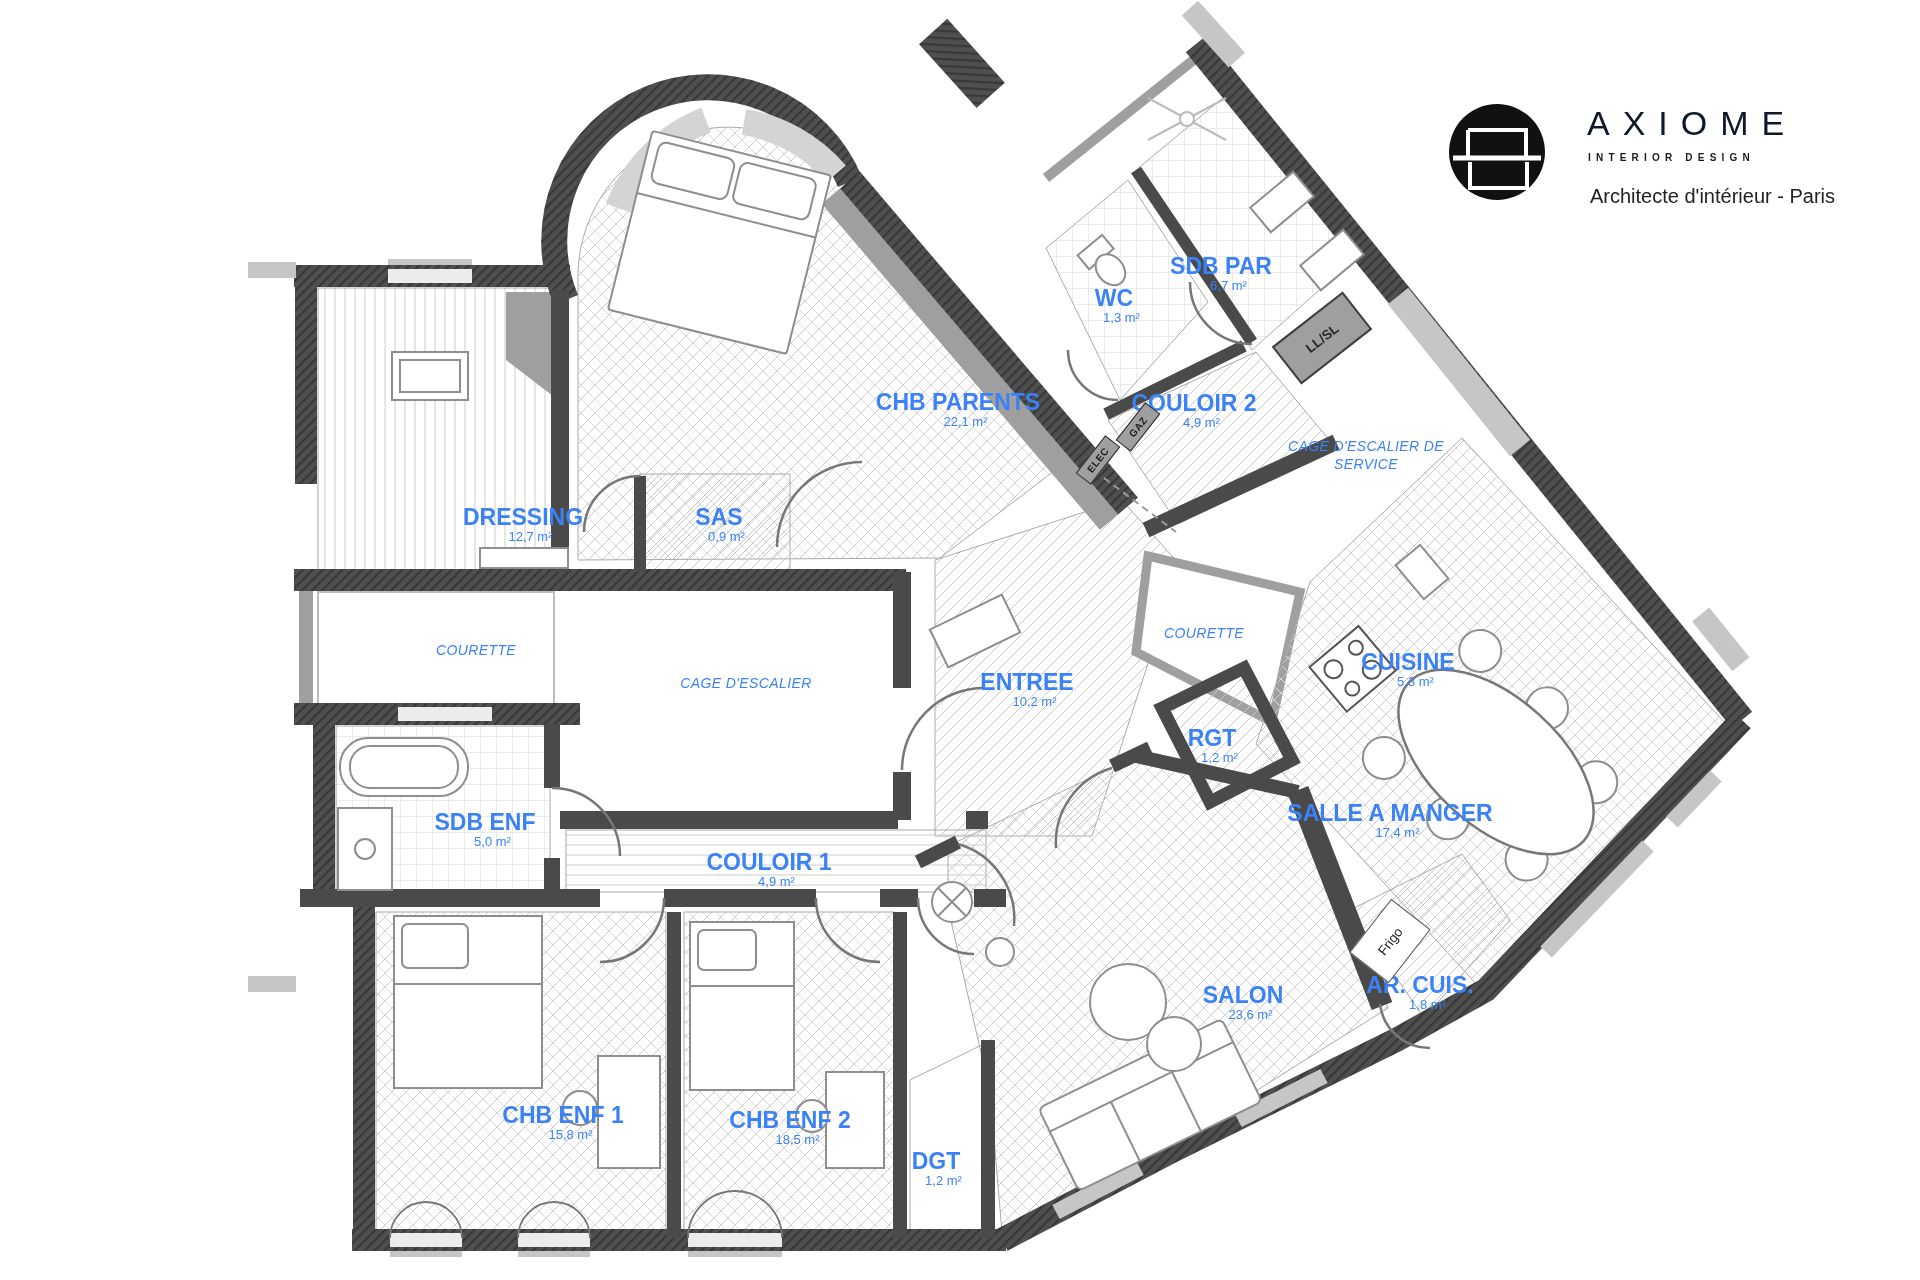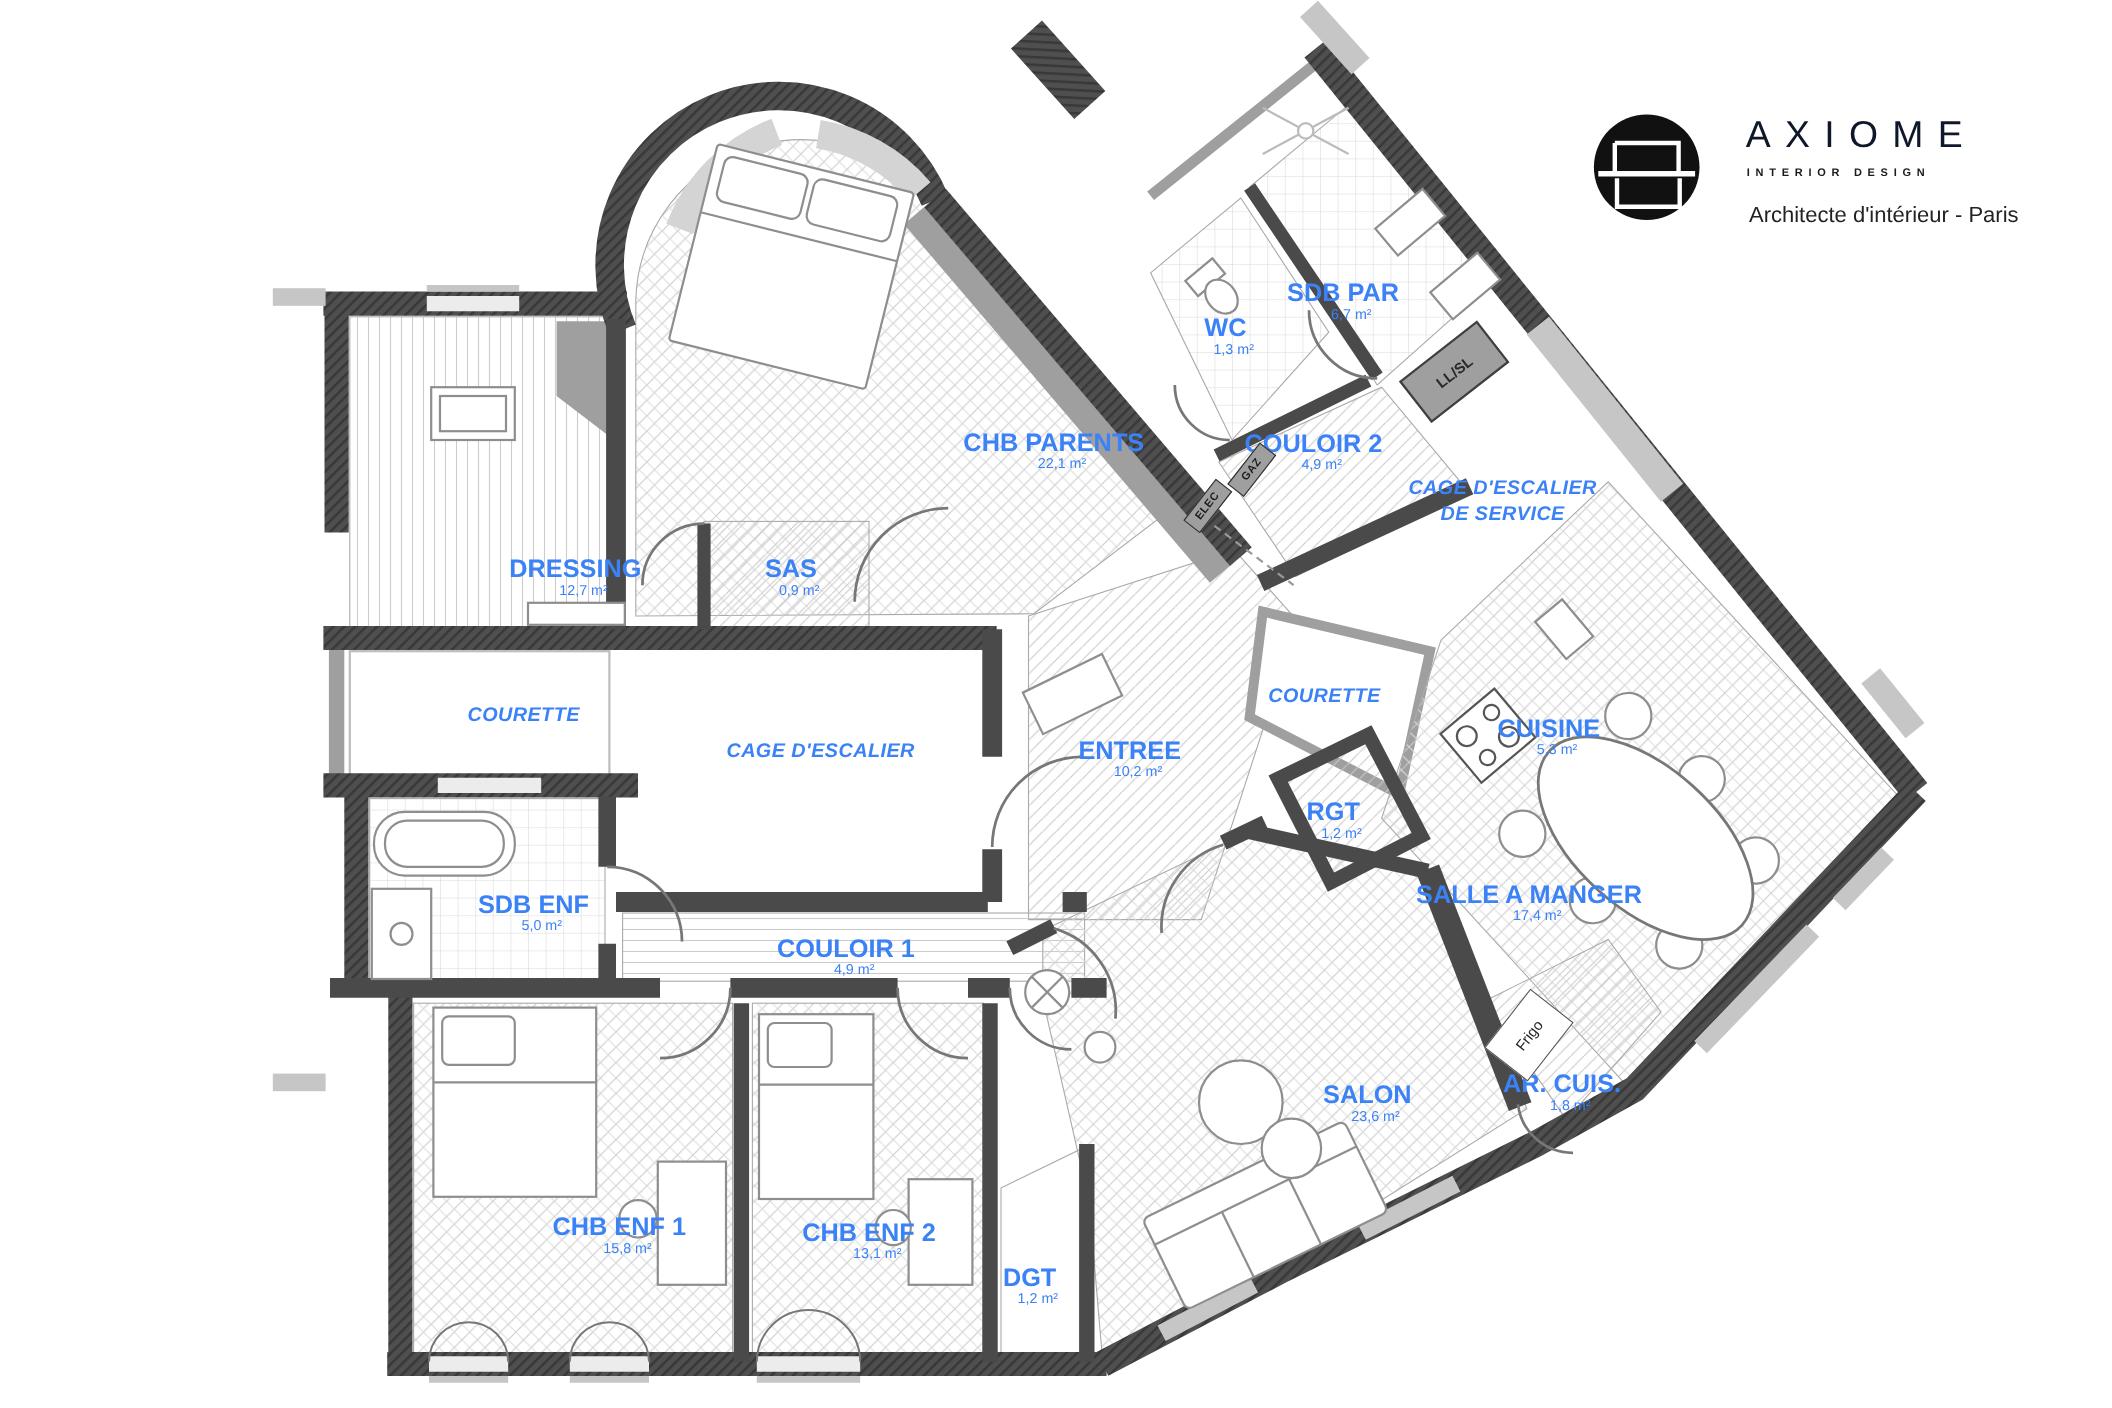--- a/index.html
+++ b/index.html
@@ -4,21 +4,21 @@
 <style>
   html,body{margin:0;padding:0;background:#ffffff;}
   body{width:1920px;height:1280px;position:relative;overflow:hidden;
        font-family:"Liberation Sans",sans-serif;color:#141414;}
   .plan{position:absolute;left:0;top:0;width:1920px;height:1280px;}
   .plan svg{position:absolute;left:0;top:0;}
   .label{position:absolute;transform:translate(-50%,-50%);text-align:center;
          white-space:nowrap;color:#3b82f6;}
   .room-label .nm{display:block;font-weight:bold;font-size:23px;line-height:1.08;}
   .room-label .ar{display:block;font-weight:normal;font-size:13px;line-height:1.05;padding-left:15px;}
-  .zone-label{font-style:italic;font-weight:bold;font-size:18px;letter-spacing:.4px;}
+  .zone-label{font-style:italic;font-weight:normal;font-size:14px;letter-spacing:.4px;}
   .zone-wrap{white-space:normal;width:200px;line-height:1.25;}
   .tag{position:absolute;display:flex;align-items:center;justify-content:center;
        font-weight:bold;}
   .tag-sm{width:46px;height:17px;font-size:10px;background:#9f9f9f;
           border:1.5px solid #2f2f2f;color:#1c1c1c;letter-spacing:.5px;}
   .tag-llsl{width:86px;height:44px;font-size:13.5px;background:#9f9f9f;
             border:2px solid #3f3f3f;color:#2a2a2a;}
   .tag-frigo{width:66px;height:48px;font-size:13.5px;font-weight:normal;
              background:#ffffff;border:1.5px solid #555;color:#222;}
   .brand{position:absolute;left:1445px;top:100px;width:420px;height:120px;}
@@ -267,21 +267,21 @@
 <div class="label room-label" style="left:769px;top:869px">
       <span class="nm">COULOIR 1</span>
       <span class="ar">4,9 m²</span>
     </div>
 <div class="label room-label" style="left:563px;top:1122px">
       <span class="nm">CHB ENF 1</span>
       <span class="ar">15,8 m²</span>
     </div>
 <div class="label room-label" style="left:790px;top:1127px">
       <span class="nm">CHB ENF 2</span>
-      <span class="ar">13,1 m²</span>
+      <span class="ar">18,5 m²</span>
     </div>
 <div class="label room-label" style="left:936px;top:1168px">
       <span class="nm">DGT</span>
       <span class="ar">1,2 m²</span>
     </div>
 <div class="label room-label" style="left:1243px;top:1002px">
       <span class="nm">SALON</span>
       <span class="ar">23,6 m²</span>
     </div>
 <div class="label room-label" style="left:1420px;top:992px">

